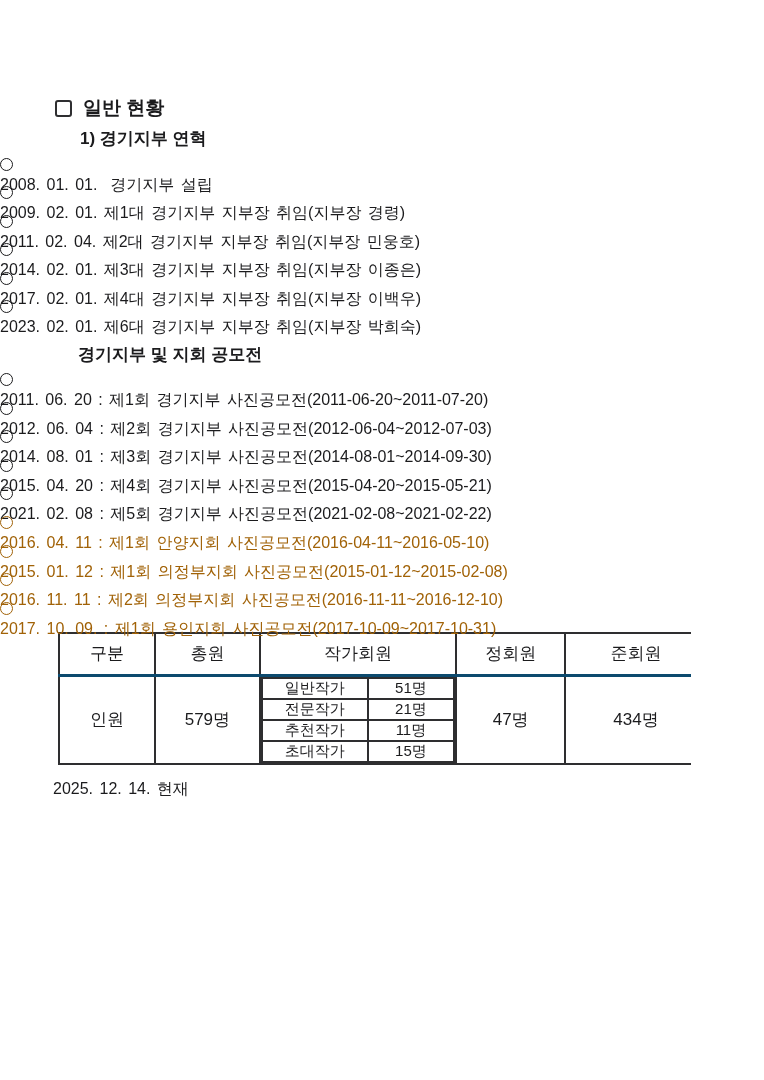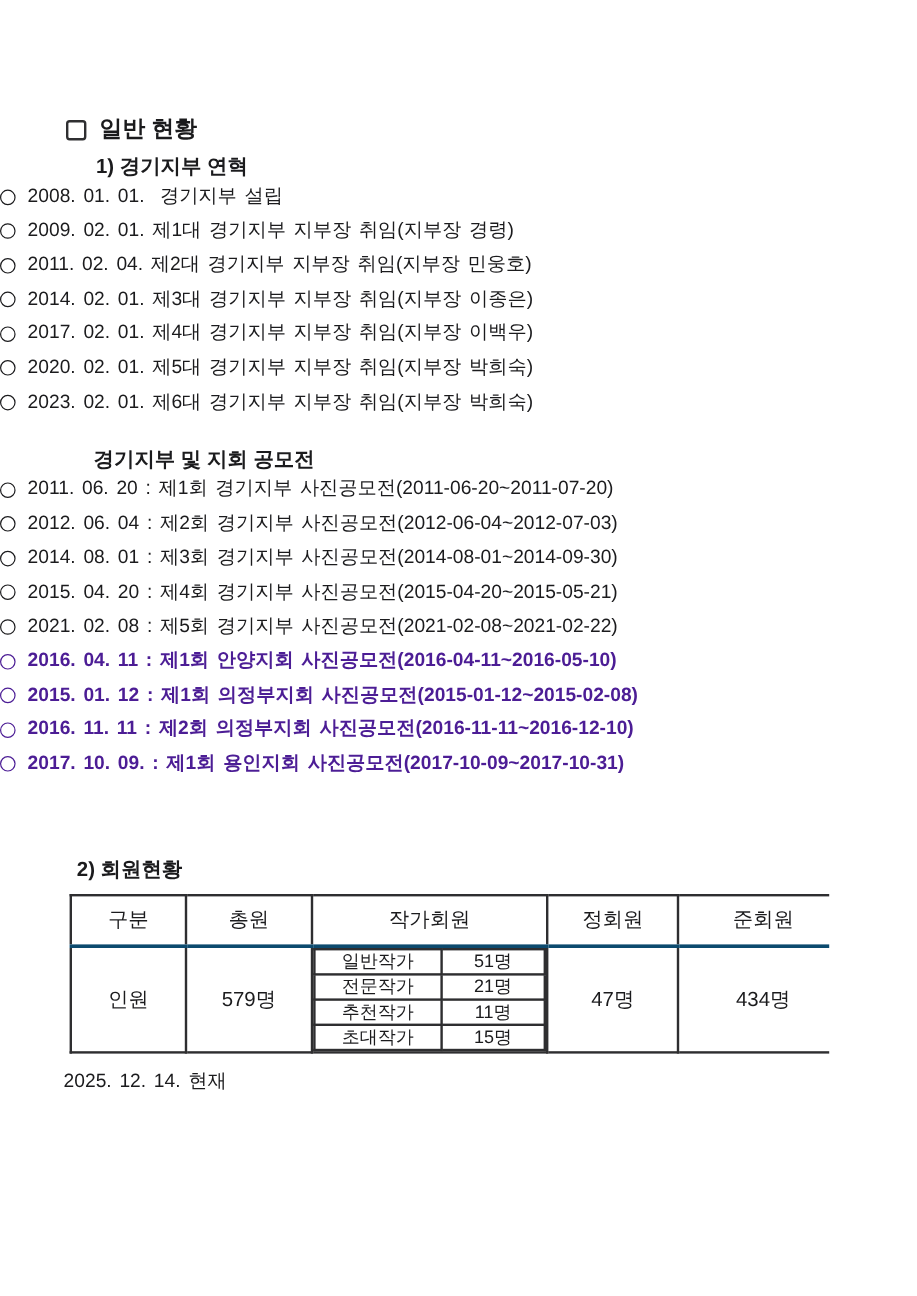--- a/index.html
+++ b/index.html
@@ -24,30 +24,30 @@
   .sub-heading { font-size:17px; font-weight:bold; line-height:22px; }
   .h-history  { margin:8px 0 0 80px; }
   .h-contests { margin:22px 0 0 78px; }
   .h-members  { margin:62px 0 0 64px; }
   ul.doc-list { list-style:none; margin:0; padding:0; }
   .l-history  { margin:12px 0 0 85px; }
   .l-contests { margin:11px 0 0 85px; }
   li.doc-li {
     display:flex; align-items:flex-start;
     height:28.6px; line-height:28.6px;
-    font-size:16px; word-spacing:2px; white-space:pre;
+    font-size:16px; word-spacing:2px; white-space:pre;flex-direction:column;
   }
   .ring {
     width:11px; height:11px;
     border:1.5px solid currentColor; border-radius:50%;
     display:inline-block; flex:0 0 auto;
     margin:7.5px 10px 0 0;
     box-sizing:content-box;
   }
-  li.muted { color:#4c1d95;font-weight:bold; }
+  li.muted { color:#a16207; }
   table.members-table {
     margin:9px 0 0 58px;
     border-collapse:collapse; table-layout:fixed;
     width:650px;
   }
   table.members-table th, table.members-table td {
     border:2px solid #2e2e30;
     text-align:center; vertical-align:middle;
     padding:0; font-size:17px;
   }
@@ -77,39 +77,37 @@
   </div>
 
   <div class="sub-heading h-history">1) 경기지부 연혁</div>
 
   <ul class="doc-list l-history">
     <li class="doc-li"><span class="ring"></span><span>2008. 01. 01.  경기지부 설립</span></li>
     <li class="doc-li"><span class="ring"></span><span>2009. 02. 01. 제1대 경기지부 지부장 취임(지부장 경령)</span></li>
     <li class="doc-li"><span class="ring"></span><span>2011. 02. 04. 제2대 경기지부 지부장 취임(지부장 민웅호)</span></li>
     <li class="doc-li"><span class="ring"></span><span>2014. 02. 01. 제3대 경기지부 지부장 취임(지부장 이종은)</span></li>
     <li class="doc-li"><span class="ring"></span><span>2017. 02. 01. 제4대 경기지부 지부장 취임(지부장 이백우)</span></li>
-    <li class="doc-li"><span class="ring"></span><span>2020. 02. 01. 제5대 경기지부 지부장 취임(지부장 박희숙)</span></li>
     <li class="doc-li"><span class="ring"></span><span>2023. 02. 01. 제6대 경기지부 지부장 취임(지부장 박희숙)</span></li>
   </ul>
 
   <div class="sub-heading h-contests">경기지부 및 지회 공모전</div>
 
   <ul class="doc-list l-contests">
     <li class="doc-li"><span class="ring"></span><span>2011. 06. 20 : 제1회 경기지부 사진공모전(2011-06-20~2011-07-20)</span></li>
     <li class="doc-li"><span class="ring"></span><span>2012. 06. 04 : 제2회 경기지부 사진공모전(2012-06-04~2012-07-03)</span></li>
     <li class="doc-li"><span class="ring"></span><span>2014. 08. 01 : 제3회 경기지부 사진공모전(2014-08-01~2014-09-30)</span></li>
     <li class="doc-li"><span class="ring"></span><span>2015. 04. 20 : 제4회 경기지부 사진공모전(2015-04-20~2015-05-21)</span></li>
     <li class="doc-li"><span class="ring"></span><span>2021. 02. 08 : 제5회 경기지부 사진공모전(2021-02-08~2021-02-22)</span></li>
     <li class="doc-li muted"><span class="ring"></span><span>2016. 04. 11 : 제1회 안양지회 사진공모전(2016-04-11~2016-05-10)</span></li>
     <li class="doc-li muted"><span class="ring"></span><span>2015. 01. 12 : 제1회 의정부지회 사진공모전(2015-01-12~2015-02-08)</span></li>
     <li class="doc-li muted"><span class="ring"></span><span>2016. 11. 11 : 제2회 의정부지회 사진공모전(2016-11-11~2016-12-10)</span></li>
     <li class="doc-li muted"><span class="ring"></span><span>2017. 10. 09. : 제1회 용인지회 사진공모전(2017-10-09~2017-10-31)</span></li>
   </ul>
 
-  <div class="sub-heading h-members">2) 회원현황</div>
 
   <table class="members-table">
     <colgroup>
       <col style="width:14.8%">
         <col style="width:16.2%">
         <col style="width:30.3%">
         <col style="width:16.8%">
         <col style="width:21.9%">
     </colgroup>
     <tbody>

